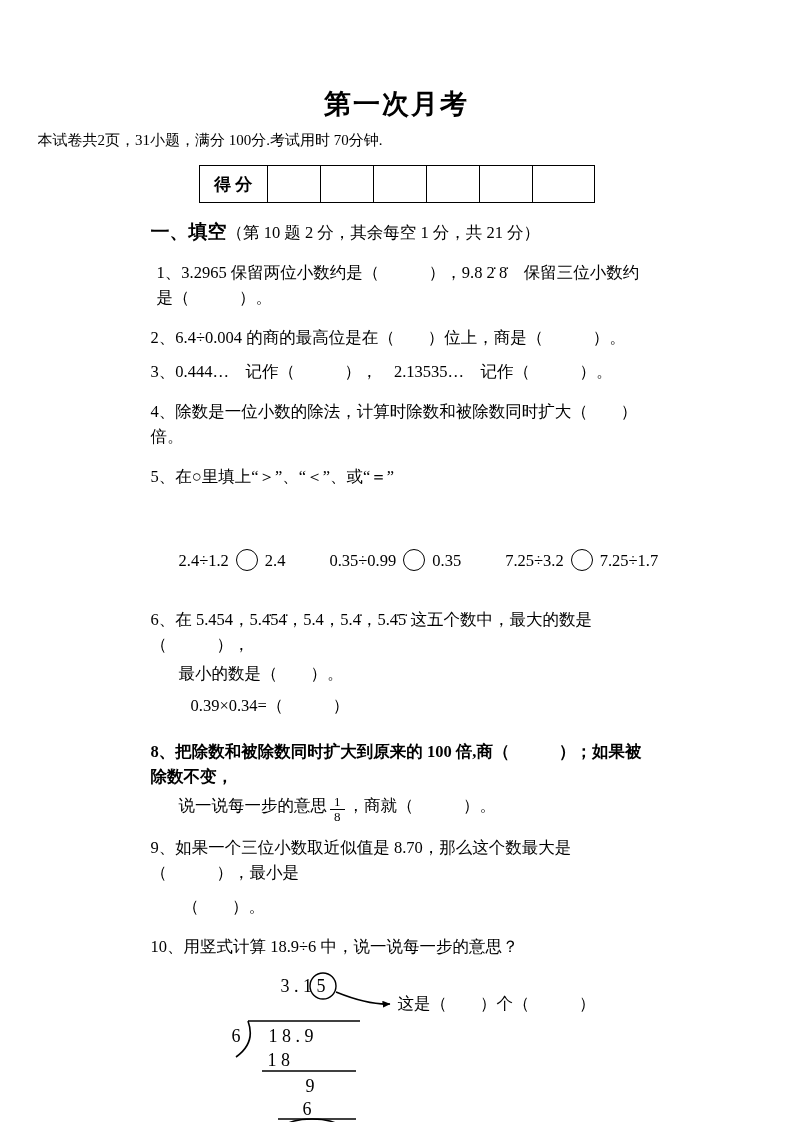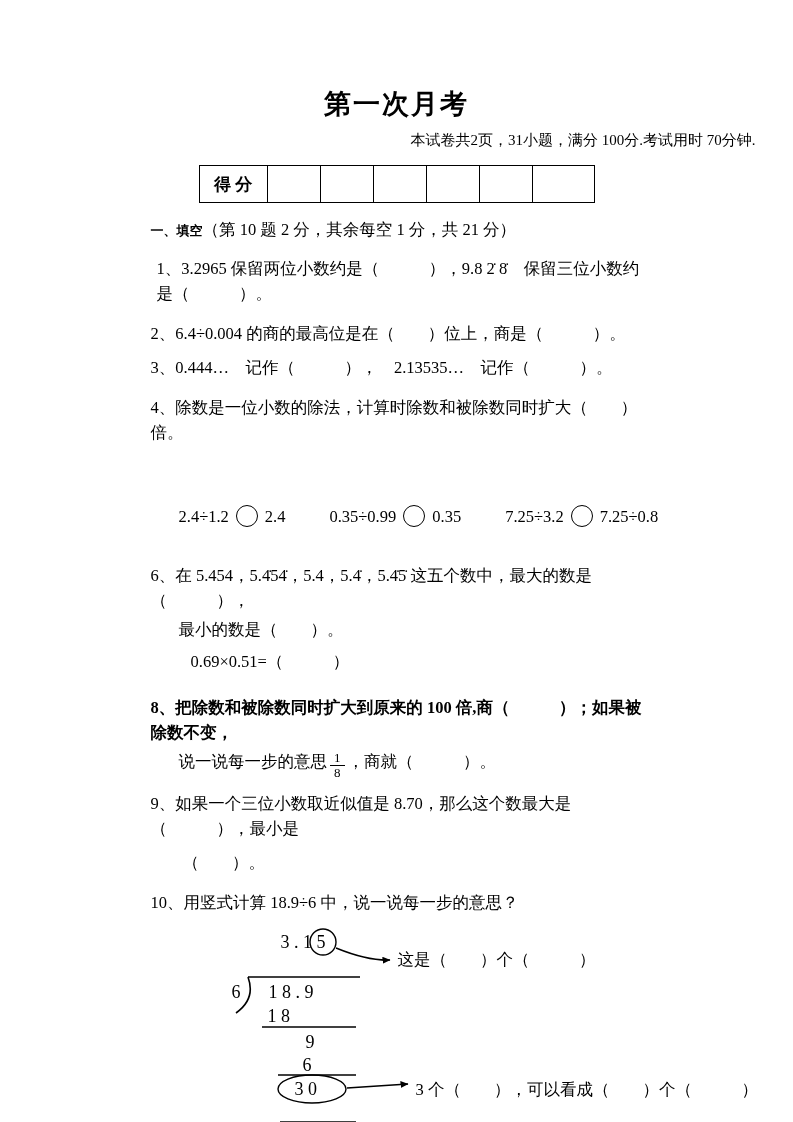--- a/index.html
+++ b/index.html
@@ -15,40 +15,40 @@
   }
   .title {
     padding-top:86px;
     text-align:center;
     font-size:27px;
     font-weight:700;
     letter-spacing:2px;
   }
   .subtitle {
     margin-top:9px;
-    text-align:right;
+    text-align:left;
     font-size:15px;
   }
   table.score-table {
     border-collapse:collapse;
     margin:15px auto 0 auto;
   }
   table.score-table td {
     border:1.6px solid #000;
     height:37px;
     text-align:center;
     vertical-align:middle;
     font-size:17px;
   }
   table.score-table td.c0 { width:68px; font-weight:700; }
   table.score-table td.c  { width:53px; }
   table.score-table td.c6 { width:62px; }
   .content { padding:0 100px 0 113px; }
   .section-head { margin-top:16px; font-size:16.5px; }
-  .section-head .b { font-weight:700; font-size:13px;text-align:right; }
+  .section-head .b { font-weight:700; font-size:19px;text-align:right; }
   .q { font-size:16.5px; line-height:25px; margin-top:15px; white-space:pre-wrap; }
   .q.q1 { padding-left:6px; }
   .q.mt-s { margin-top:9px; }
   .compare-row { margin-top:9px; padding-left:28px; }
   .cmp { white-space:nowrap; }
   .cmp + .cmp { margin-left:44px; }
   .cmp-circle {
     display:inline-block;
     width:22px; height:22px;
     border:1.6px solid #000;
@@ -108,28 +108,29 @@
 
   <div class="content">
 
     <p class="section-head"><span class="b">一、填空</span><span>（第 10 题 2 分，其余每空 1 分，共 21 分）</span></p>
 
     <p class="q q1">1、3.2965 保留两位小数约是（　　　），9.8 2̇ 8̇　保留三位小数约是（　　　）。</p>
     <p class="q">2、6.4÷0.004 的商的最高位是在（　　）位上，商是（　　　）。</p>
     <p class="q mt-s">3、0.444…　记作（　　　），　2.13535…　记作（　　　）。</p>
     <p class="q">4、除数是一位小数的除法，计算时除数和被除数同时扩大（　　）倍。</p>
 
+    <p class="q">5、在○里填上“＞”、“＜”、或“＝”</p>
     <p class="q compare-row">
-      <span class="cmp"><span>2.4÷1.2</span><span class="cmp-circle"></span><span>2.4</span></span><span class="cmp"><span>0.35÷0.99</span><span class="cmp-circle"></span><span>0.35</span></span><span class="cmp"><span>7.25÷3.2</span><span class="cmp-circle"></span><span>7.25÷0.8</span></span>
+      <span class="cmp"><span>2.4÷1.2</span><span class="cmp-circle"></span><span>2.4</span></span><span class="cmp"><span>0.35÷0.99</span><span class="cmp-circle"></span><span>0.35</span></span><span class="cmp"><span>7.25÷3.2</span><span class="cmp-circle"></span><span>7.25÷1.7</span></span>
     </p>
 
     <p class="q mt-s">6、在 5.454，5.4̇54̇，5.4，5.4̇，5.4̇5̇ 这五个数中，最大的数是（　　　），</p>
     <p class="q sub">最小的数是（　　）。</p>
 
-    <p class="q sub7"><span>0.69×0.51=（　　　）</span></p>
+    <p class="q sub7"><span>0.39×0.34=（　　　）</span></p>
 
     <p class="q" style="margin-top:21px;font-weight:bold;">8、把除数和被除数同时扩大到原来的 100 倍,商（　　　）；如果被除数不变，</p>
     <p class="q sub"><span>说一说每一步的意思</span><span class="frac"><span class="num">1</span><span class="den">8</span></span><span>，商就（　　　）。</span></p>
 
     <p class="q" style="margin-top:11px;">9、如果一个三位小数取近似值是 8.70，那么这个数最大是（　　　），最小是</p>
     <p class="q sub9">（　　）。</p>
 
     <p class="q">10、用竖式计算 18.9÷6 中，说一说每一步的意思？</p>
 
     <div class="division-figure">

